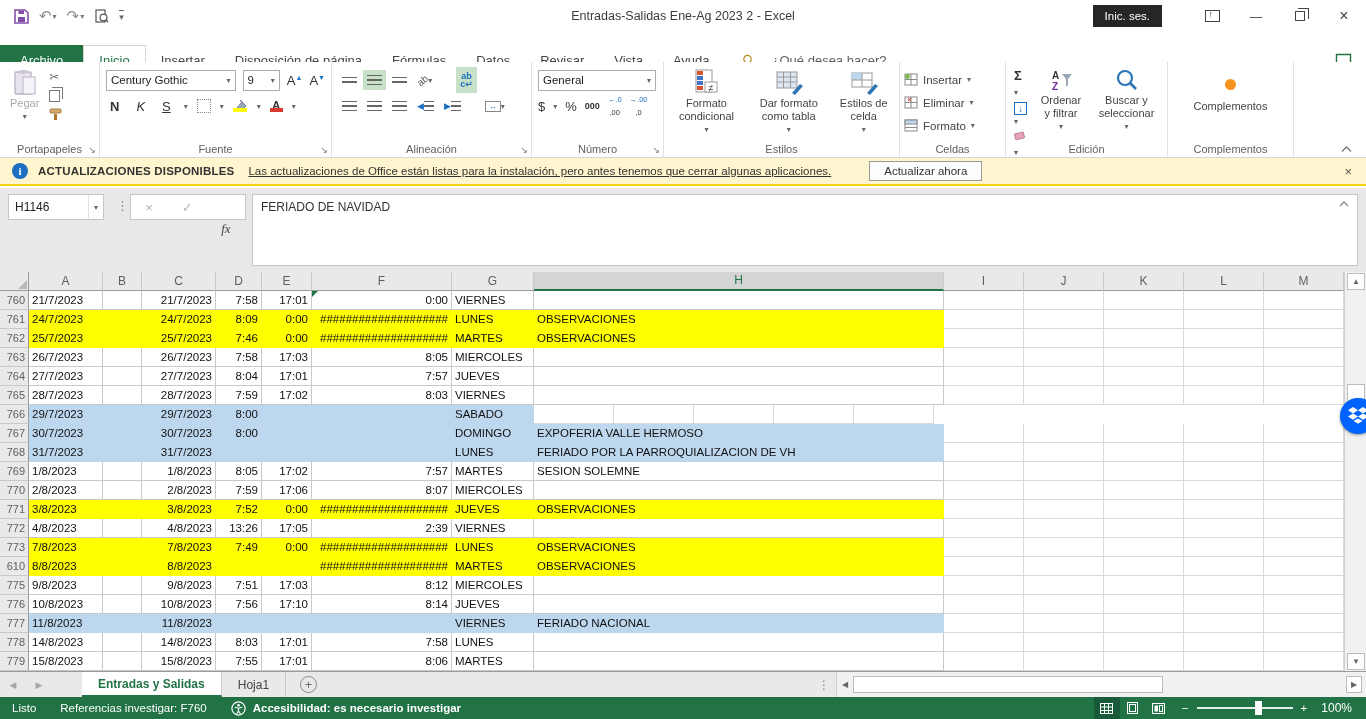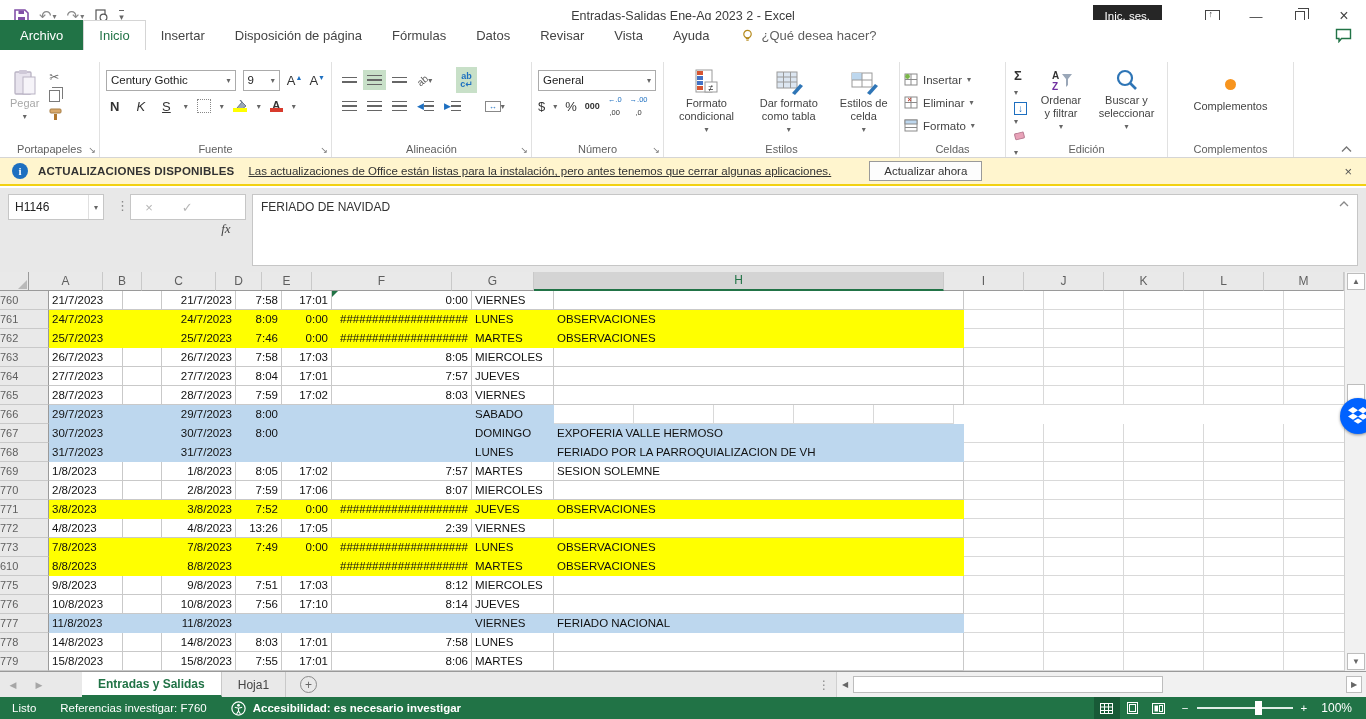--- a/index.html
+++ b/index.html
@@ -15,25 +15,25 @@
   .qat .mini { font-size:8px; color:#777; margin-left:1px; }
   .title-text { position:absolute; left:0; right:0; text-align:center; font-size:12.5px; color:#3b3b3b; pointer-events:none; }
   .title-right { margin-left:auto; display:flex; align-items:center; height:100%; }
   .signin { background:#262626; color:#fff; font-size:11.5px; padding:5px 12px; margin-right:28px; }
   .winbtn { width:44px; height:100%; display:flex; align-items:center; justify-content:center; color:#444; font-size:13px; }
   .restore-ic { position:relative; width:10px; height:10px; border:1px solid #444; background:#fff; }
   .restore-ic:before { content:""; position:absolute; left:2px; top:-4px; width:10px; height:10px; border:1px solid #444; border-left:none; border-bottom:none; }
   .ribdisp-ic { width:15px; height:12px; border:1px solid #444; position:relative; }
   .ribdisp-ic:before { content:"↑"; position:absolute; left:3px; top:-2px; font-size:9px; color:#444; }
   
-  .menubar { position:absolute; left:0; top:20px; width:1366px; height:30px; background:#fff; display:flex; align-items:stretch; font-size:13px; }
+  .menubar { position:absolute; left:0; top:45px; width:1366px; height:30px; background:#fff; display:flex; align-items:stretch; font-size:13px; }
   .mtab { padding:0 15px; display:flex; align-items:center; color:#444; white-space:nowrap; }
   .mtab.file { background:#217346; color:#fff; padding:0 20px; }
   .mtab.active { color:#217346; border:1px solid #d5d5d5; border-bottom:none; background:#fff; }
-  .tellme { display:flex; align-items:center; gap:8px; color:#5f5f5f; padding-left:16px; }
+  .tellme { display:flex; align-items:center; gap:18px; color:#5f5f5f; padding-left:16px; }
   .bulb { width:13px; height:13px; }
   .mbar-right { margin-left:auto; display:flex; align-items:center; padding-right:14px; }
   
   .ribbon { position:absolute; left:0; top:62px; width:1366px; height:96px; background:#fff; border-bottom:1px solid #d5d5d5; display:flex; }
   .rgroup { position:relative; border-right:1px solid #e1e1e1; padding:4px 4px 18px 4px; display:flex; align-items:flex-start; }
   .rg-label { position:absolute; left:0; right:0; bottom:2px; text-align:center; font-size:11px; color:#5f5f5f; white-space:nowrap; }
   .dlg { position:absolute; right:3px; bottom:2px; font-size:9px; color:#777; }
   .bigbtn { display:flex; flex-direction:column; align-items:center; justify-content:flex-start; padding:3px 6px; font-size:11px; color:#444; text-align:center; line-height:13px; }
   .caret { font-size:8px; color:#666; }
   .dis { color:#a8a8a8; }
@@ -70,21 +70,21 @@
   .fml { position:absolute; left:252px; top:6px; right:8px; bottom:6px; background:#fff; border:1px solid #c6c6c6; font-size:12px; color:#333; padding:5px 8px; }
   .fml .fb-collapse { position:absolute; right:8px; top:6px; }
   
   .gridwrap { position:absolute; left:0; top:272px; width:1366px; height:399px; background:#fff; overflow:hidden; }
   .ghead { display:flex; height:19px; }
   .corner { width:29px; height:19px; background:#E9E9E9; border-right:1px solid #9a9a9a; border-bottom:1px solid #9a9a9a; position:relative; }
   .corner:after { content:""; position:absolute; right:1px; bottom:1px; border-left:9px solid transparent; border-bottom:9px solid #b9b9b9; }
   .chead { height:19px; background:#E9E9E9; border-right:1px solid #c9c9c9; border-bottom:1px solid #9a9a9a; font-size:12px; color:#5f5f5f; text-align:center; line-height:18px; }
   .chead.sel { background:#d4d4d4; color:#217346; border-bottom:2px solid #217346; line-height:16px; }
   .grow { display:flex; height:19px; }
-  .rowhdr { width:49px; background:#E9E9E9; border-right:1px solid #9a9a9a; border-bottom:1px solid #c9c9c9; font-size:11px; color:#5f5f5f; padding-right:3px; line-height:18px; }
+  .rowhdr { width:29px; background:#E9E9E9; border-right:1px solid #9a9a9a; border-bottom:1px solid #c9c9c9; font-size:11px; color:#5f5f5f; text-align:right; padding-right:3px; line-height:18px; }
   .cell { position:relative; border-right:1px solid #d9d9d9; border-bottom:1px solid #d9d9d9; font-size:11.5px; line-height:18px; color:#111; padding:0 3px; white-space:nowrap; overflow:hidden; }
   .cell.indata { border-right-color:#c9c9c9; border-bottom-color:#c9c9c9; }
   .cell.l { text-align:left; } .cell.r { text-align:right; }
   .cell.hl-yellow { background:#FFFF00; border-right-color:#FFFF00; border-bottom-color:#FFFF00; }
   .cell.hl-blue { background:#BDD7EE; border-right-color:#BDD7EE; border-bottom-color:#BDD7EE; }
   .err-tri { position:absolute; left:0; top:0; width:0; height:0; border-top:6px solid #217346; border-right:6px solid transparent; }
   .vscroll { position:absolute; right:0; top:0; width:22px; height:399px; background:#F1F1F1; border-left:1px solid #d0d0d0; }
   .vs-btn { position:absolute; left:2px; width:18px; height:17px; background:#fff; border:1px solid #bdbdbd; color:#666; font-size:8px; display:flex; align-items:center; justify-content:center; }
   .vs-thumb { position:absolute; left:2px; top:112px; width:18px; height:42px; background:#fff; border:1px solid #bdbdbd; }
   .dropbox-badge { position:absolute; left:1340px; top:126px; width:36px; height:36px; border-radius:50%; background:#0062FF; display:flex; align-items:center; justify-content:center; box-shadow:0 1px 3px rgba(0,0,0,.4); }

